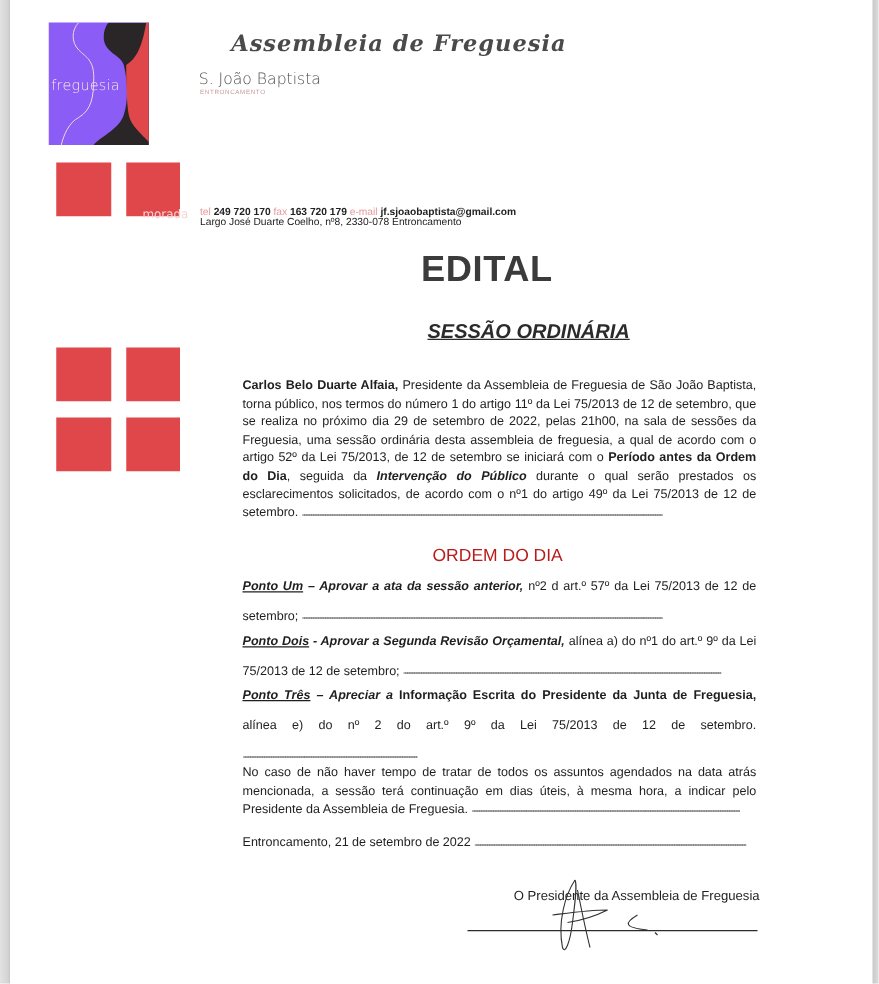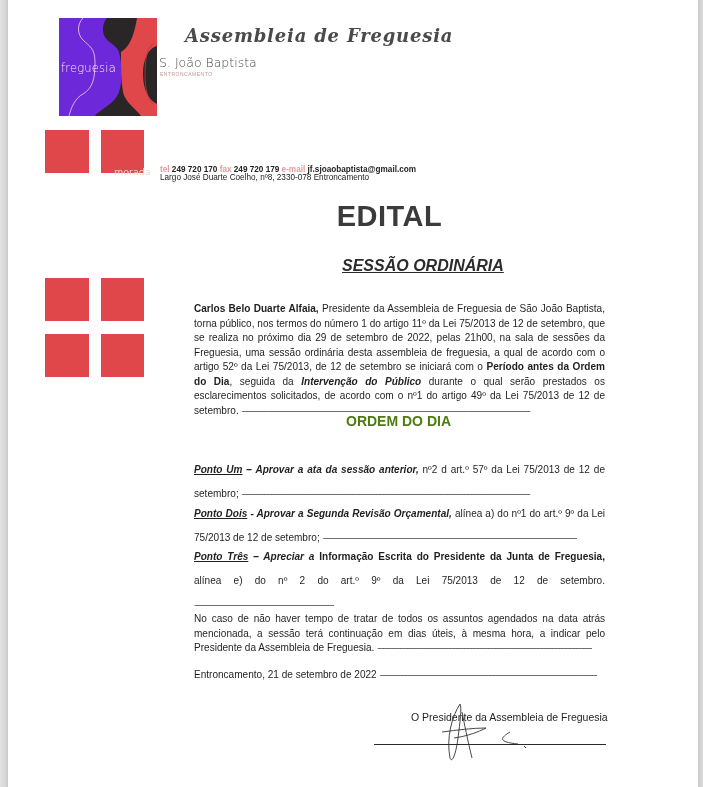--- a/index.html
+++ b/index.html
@@ -7,37 +7,37 @@
     width:703px; height:787px; overflow:hidden; position:relative;
     background:#ffffff;
     font-family:"Liberation Sans", sans-serif;
     color:#1e1e1e;
   }
   .edge-left { position:absolute; left:0; top:0; width:8px; height:787px;
     background:linear-gradient(to right,#e2e2e2,#d6d6d6 70%,#c8c8c8); }
   .edge-right { position:absolute; left:698px; top:0; width:5px; height:787px;
     background:linear-gradient(to right,#c9c9c9,#dcdcdc); }
   .red { background:#e0474a; position:absolute; }
-  .logo { position:absolute; left:59px; top:18px; width:98px; height:98px; overflow:hidden; background:#6d28d9; }
+  .logo { position:absolute; left:39px; top:18px; width:80px; height:98px; overflow:hidden; background:#8b5cf6; }
   .logo svg { position:absolute; left:0; top:0; }
   .logo-word { position:absolute; left:2px; top:43px; font-size:11.5px; color:#fbe3e3; letter-spacing:0.2px;
     font-family:"DejaVu Sans", sans-serif; font-weight:300; }
   .morada { position:absolute; left:114px; top:166px; font-size:9.5px; color:#f6d4d4; font-family:"DejaVu Sans", sans-serif; }
   .org-title { position:absolute; left:158px; top:25px; font-size:18px; font-style:italic; color:#4a4a4a;
     font-family:"DejaVu Serif", serif; letter-spacing:0.8px; font-weight:bold;margin-left:27px; }
   .org-sub { position:absolute; left:159px; top:55px; font-size:12.5px; color:#4f4f4f; font-family:"DejaVu Sans", sans-serif; font-weight:300; }
   .org-city { position:absolute; left:160px; top:71px; font-size:5px; color:#c5989a; letter-spacing:0.5px; }
   .addr1 { position:absolute; left:160px; top:153px; font-size:8.2px; color:#222;margin-top:20px; }
   .addr2 { position:absolute; left:160px; top:165px; font-size:8.2px; color:#222; }
-  .lbl { color:#e59a9b;font-weight:bold; }
+  .lbl { color:#e59a9b; }
   .edital { position:absolute; left:0; width:697px; top:200px; text-align:center; font-size:29px; font-weight:bold; color:#3b3b3b; letter-spacing:0.5px; padding-left:82px; box-sizing:border-box; }
   .sessao { position:absolute; left:318px; top:257px; font-size:16px; font-weight:bold; font-style:italic; text-decoration:underline; color:#2b2b2b;margin-left:24px; }
   .body-text { position:absolute; left:194px; width:411px; font-size:10.05px; line-height:14.5px; text-align:justify; color:#1f1f1f; }
   .p1 { top:302px; }
-  .ordem { position:absolute; left:346px; top:413px; font-size:14px; font-weight:bold; color:#4d7c0f; }
+  .ordem { position:absolute; left:346px; top:436px; font-size:14px; font-weight:normal; color:#b91c1c; }
   .ponto { position:absolute; left:194px; width:411px; font-size:10.05px; line-height:24px; text-align:justify; color:#1f1f1f; }
   .pt1 { top:458px; }
   .pt2 { top:502px; }
   .pt3 { top:545px; }
   .p-final { top:612px; line-height:14.5px; }
   .p-date { top:668px; }
   .dashes { display:inline-block; overflow:hidden; white-space:nowrap; vertical-align:bottom; color:#555; letter-spacing:-1.6px; font-size:9px; }
   .u { text-decoration:underline;font-style:italic; }
   .sign-label { position:absolute; left:411px; top:711px; font-size:10.5px; color:#1f1f1f; }
   .sign-line { position:absolute; left:374px; top:744px; width:232px; height:1px; background:#2b2b2b; }
@@ -66,21 +66,21 @@
 
 <div class="org-title">Assembleia de Freguesia</div>
 <div class="org-sub">S. João Baptista</div>
 <div class="org-city">ENTRONCAMENTO</div>
 
 <div class="addr1">Largo José Duarte Coelho, nº8, 2330-078 Entroncamento</div>
 <div class="addr2">
   <span class="lbl">tel</span>
   <b>249 720 170</b>
   <span class="lbl">fax</span>
-  <b>249 720 179</b>
+  <b>163 720 179</b>
   <span class="lbl">e-mail</span>
   <b>jf.sjoaobaptista@gmail.com</b>
 </div>
 
 <div class="red" style="left:45px;top:278px;width:44px;height:43px;"></div>
 <div class="red" style="left:101px;top:278px;width:43px;height:43px;"></div>
 <div class="red" style="left:45px;top:334px;width:44px;height:43px;"></div>
 <div class="red" style="left:101px;top:334px;width:43px;height:43px;"></div>
 
 <div class="edital">EDITAL</div>

